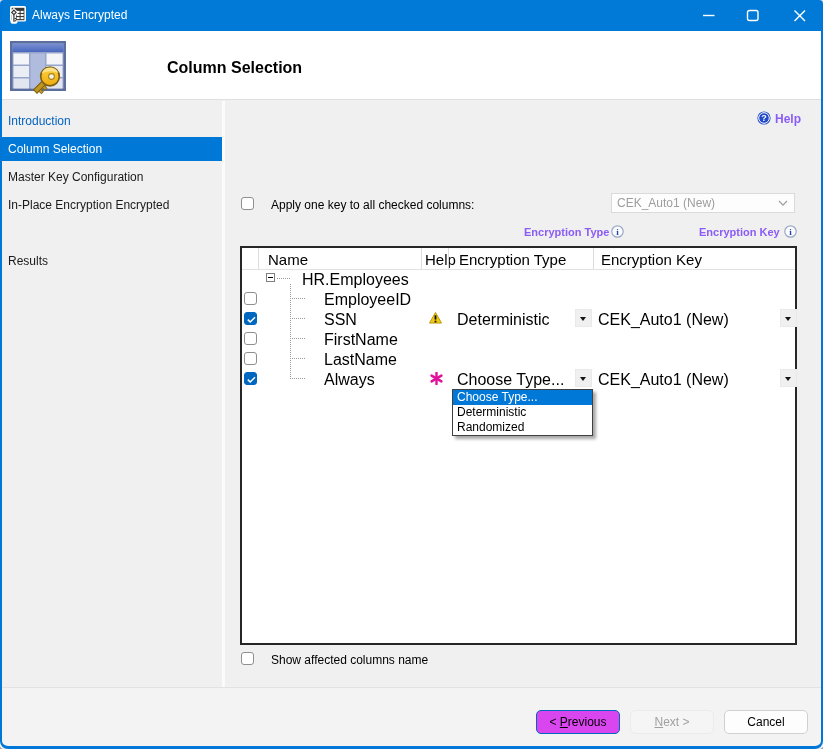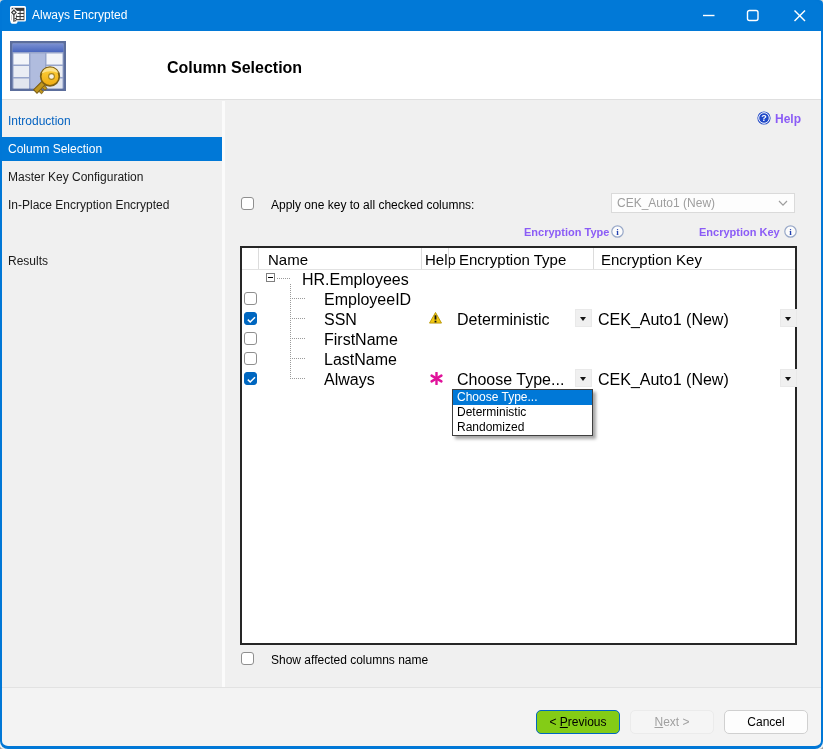--- a/index.html
+++ b/index.html
@@ -242,17 +242,17 @@
   <div class="ddl">
     <div class="ddi sel">Choose Type...</div>
     <div class="ddi">Deterministic</div>
     <div class="ddi">Randomized</div>
   </div>
 
   <div class="cb" style="left:241px;top:652px"></div>
   <div class="lbl" style="left:259px;top:653px">Show affected columns name</div>
 
   <div class="footer"></div>
-  <div class="btn" style="left:536px;background:#84cc16;border:1px solid #0067c0">&lt; <u class="k">P</u>revious</div>
+  <div class="btn" style="left:536px;background:#d946ef;border:1px solid #0067c0">&lt; <u class="k">P</u>revious</div>
   <div class="btn" style="left:630px;background:#f5f5f5;border:1px solid #ebebeb;color:#a0a0a0"><u class="k">N</u>ext &gt;</div>
   <div class="btn" style="left:724px;background:#fdfdfd;border:1px solid #d0d0d0">Cancel</div>
   <div class="winframe"></div>
 </div>
 
 </body></html>

